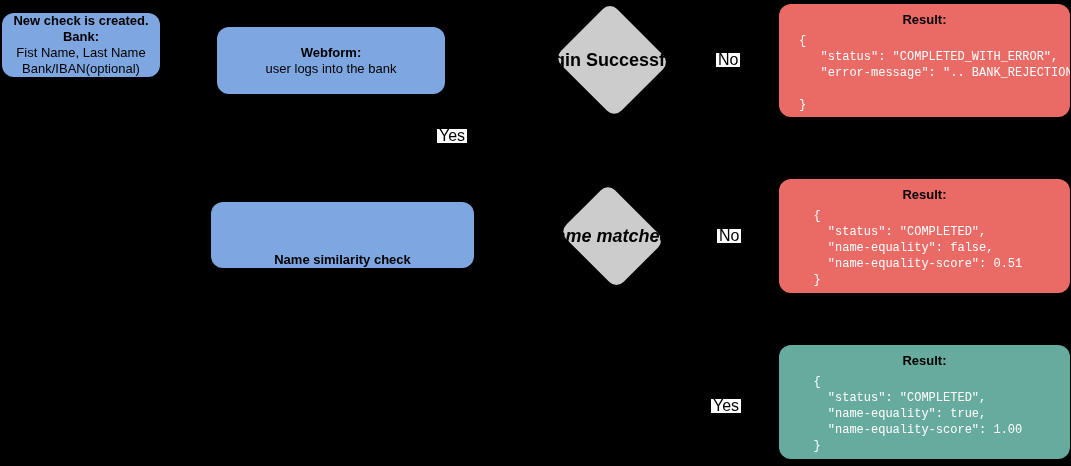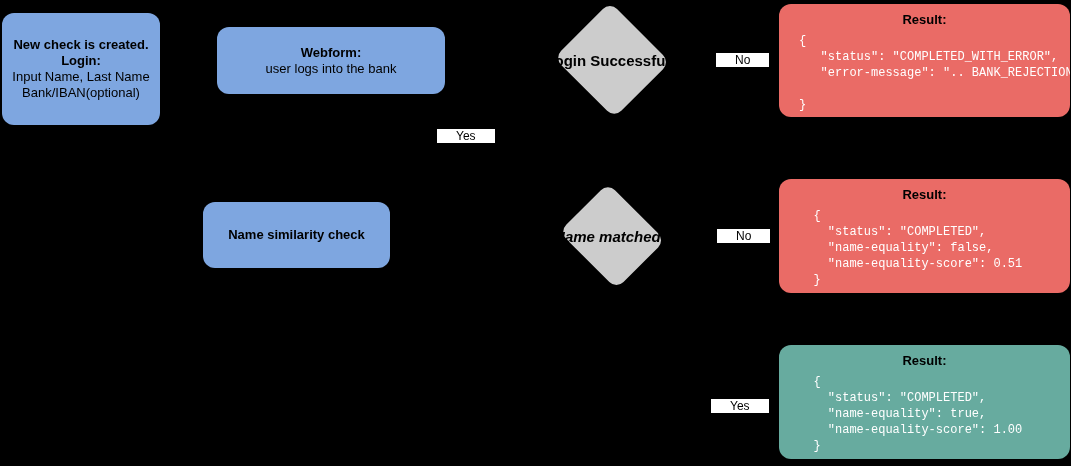--- a/index.html
+++ b/index.html
@@ -50,21 +50,21 @@
     width: 72%;
     height: 72%;
     transform: translate(-50%, -50%) rotate(45deg);
     background: #CCCCCC;
     border-radius: 10px;
   }
   .diamond-label {
     position: relative;
     z-index: 2;
     color: #000000;
-    font-size: 15px;
+    font-size: 18px;
     font-weight: bold;
     white-space: nowrap;
     text-align: center;
   }
 
   
   .result-box {
     position: absolute;
     box-sizing: border-box;
     border-radius: 12px;
@@ -89,36 +89,36 @@
     white-space: pre;
     margin: 0;
     padding-left: 20px;
   }
 
   
   .edge-label {
     position: absolute;
     background: #FFFFFF;
     color: #000000;
-    font-size: 12px;
+    font-size: 16px;
     line-height: 14px;
     font-family: "Liberation Sans", sans-serif;
-    padding: 0 19px;
+    padding: 0 2px;
     white-space: nowrap;
   }
 </style>
 </head>
 <body>
 
 <div id="canvas">
 
-  <div class="node-box" style="left:2px; top:13px; width:158px; height:112px;">
+  <div class="node-box" style="left:2px; top:13px; width:158px; height:64px;">
     <span class="ln-bold">New check is created.</span>
-    <span class="ln-bold">Login:</span>
-    <span class="ln">Input Name, Last Name</span>
+    <span class="ln-bold">Bank:</span>
+    <span class="ln">Fist Name, Last Name</span>
     <span class="ln">Bank/IBAN(optional)</span>
   </div>
 
   <div class="node-box" style="left:217px; top:27px; width:228px; height:67px;text-align:center;">
     <span class="ln-bold">Webform:</span>
     <span class="ln">user logs into the bank</span>
   </div>
 
   <div class="diamond-wrap" style="left:553px; top:5px; width:118px; height:110px;">
     <div class="diamond-shape"></div>
@@ -131,21 +131,21 @@
 
   <div class="result-box red" style="left:779px; top:4px; width:291px; height:113px;">
     <div class="result-title">Result:</div>
     <pre class="result-code">{
    "status": "COMPLETED_WITH_ERROR",
    "error-message": ".. BANK_REJECTION .."
 
 }</pre>
   </div>
 
-  <div class="node-box" style="left:203px; top:202px; width:187px; height:66px;">
+  <div class="node-box" style="left:211px; top:202px; width:263px; height:66px;justify-content:flex-end;">
     <span class="ln-bold">Name similarity check</span>
   </div>
 
   <div class="diamond-wrap" style="left:556px; top:188px; width:112px; height:96px;font-style:italic;">
     <div class="diamond-shape"></div>
     <span class="diamond-label">Name matched?</span>
   </div>
 
   <div class="edge-label" style="left:717px; top:229px;">No</div>
 

